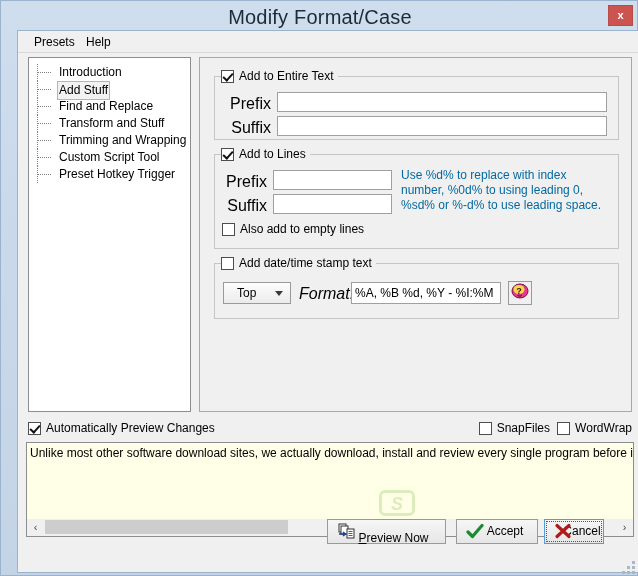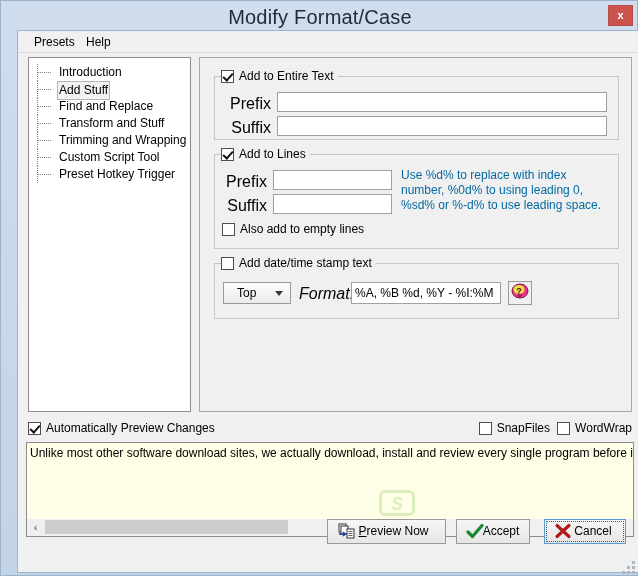--- a/index.html
+++ b/index.html
@@ -365,23 +365,23 @@
     height: 25px;
     background: linear-gradient(to bottom, #f6f6f6, #e6e6e6);
     border: 1px solid #9a9a9a;
     box-sizing: border-box;
     font-size: 12px;
     line-height: 23px;
     text-align: center;
     cursor: pointer;
   }
   #preview-now-button { left: 326px; width: 119px; }
-  #accept-button { left: 455px; width: 74px; }
+  #accept-button { left: 455px; width: 82px; }
   #cancel-button {
-    left: 543px; width: 82px;
+    left: 543px; width: 60px;
     border: 1px solid #5b9bd5;
     outline: 1px dotted #555;
     outline-offset: -3px;
   }
   .btn-icon {
     position: absolute;
     left: 9px; top: 3px;
     width: 18px; height: 17px;
   }
   .btn-text { display: inline-block; }
@@ -533,21 +533,21 @@
     <div class="dlg-button" id="preview-now-button">
       <svg class="btn-icon" viewBox="0 0 18 17">
         <rect x="2" y="1" width="7" height="8" fill="#ffffff" stroke="#333" stroke-width="1"></rect>
         <rect x="4" y="3" width="7" height="8" fill="#ffffff" stroke="#333" stroke-width="1"></rect>
         <rect x="10" y="6" width="7" height="9" fill="#ffffff" stroke="#333" stroke-width="1"></rect>
         <line x1="11.5" y1="8.5" x2="15.5" y2="8.5" stroke="#333" stroke-width="0.8"></line>
         <line x1="11.5" y1="10.5" x2="15.5" y2="10.5" stroke="#333" stroke-width="0.8"></line>
         <line x1="11.5" y1="12.5" x2="15.5" y2="12.5" stroke="#333" stroke-width="0.8"></line>
         <path d="M2 11 H8 M6 9 L8.5 11 L6 13" fill="none" stroke="#1b3fa0" stroke-width="1.4"></path>
       </svg>
-      <span class="btn-text" style="margin-left:14px;"><u>P</u><span>review Now</span></span>
+      <span class="btn-text" style="margin-left:14px;margin-top:7px;"><u>P</u><span>review Now</span></span>
     </div>
     <div class="dlg-button" id="accept-button">
       <svg class="btn-icon" viewBox="0 0 18 17">
         <path d="M2 9 L6.5 13.5 L16 2.5" fill="none" stroke="#1a8a31" stroke-width="3.2" stroke-linecap="round" stroke-linejoin="round"></path>
       </svg>
       <span class="btn-text" style="margin-left:16px;">Accept</span>
     </div>
     <div class="dlg-button" id="cancel-button">
       <svg class="btn-icon" viewBox="0 0 18 17">
         <path d="M3 2.5 L15 13.5 M15 2.5 L3 13.5" fill="none" stroke="#b01a1a" stroke-width="3.2" stroke-linecap="round"></path>

